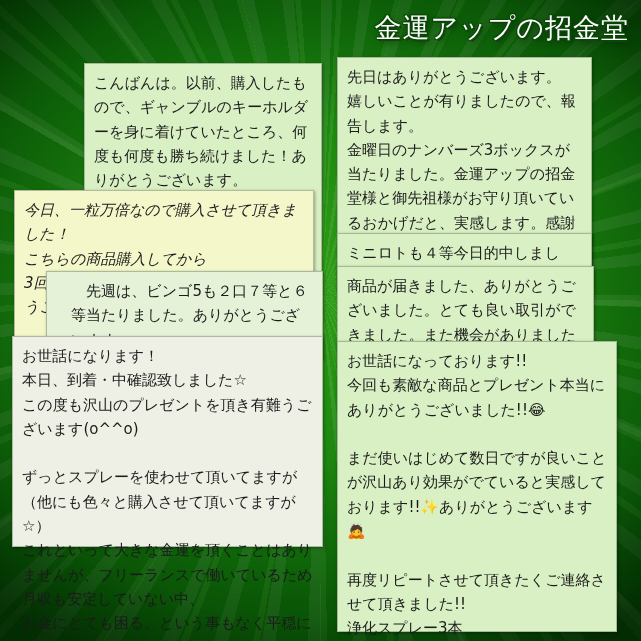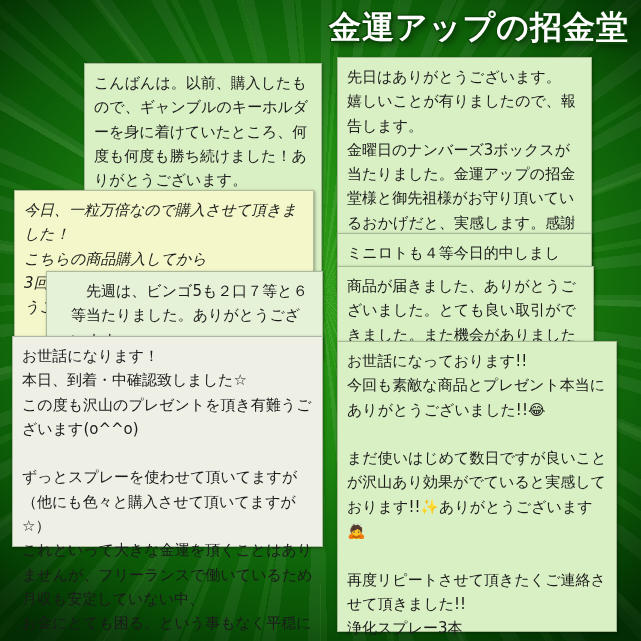--- a/index.html
+++ b/index.html
@@ -73,22 +73,22 @@
     right: 8px;
     left: 300px;
     height: 44px;
     display: flex;
     align-items: center;
     justify-content: flex-end;
     z-index: 6;
   }
   .header-title {
     font-family: "DejaVu Sans", sans-serif;
-    font-weight: bold;
-    font-size: 32px;
+    font-weight: normal;
+    font-size: 27px;
     letter-spacing: 1px;
     color: #ffffff;
     text-shadow:
       0 0 2px #0a3a06,
       2px 2px 0 #0b4a08,
       -1px -1px 0 #0b4a08,
       1px -1px 0 #0b4a08,
       -1px 1px 0 #0b4a08,
       3px 3px 6px rgba(0,0,0,0.55);
     white-space: nowrap;

